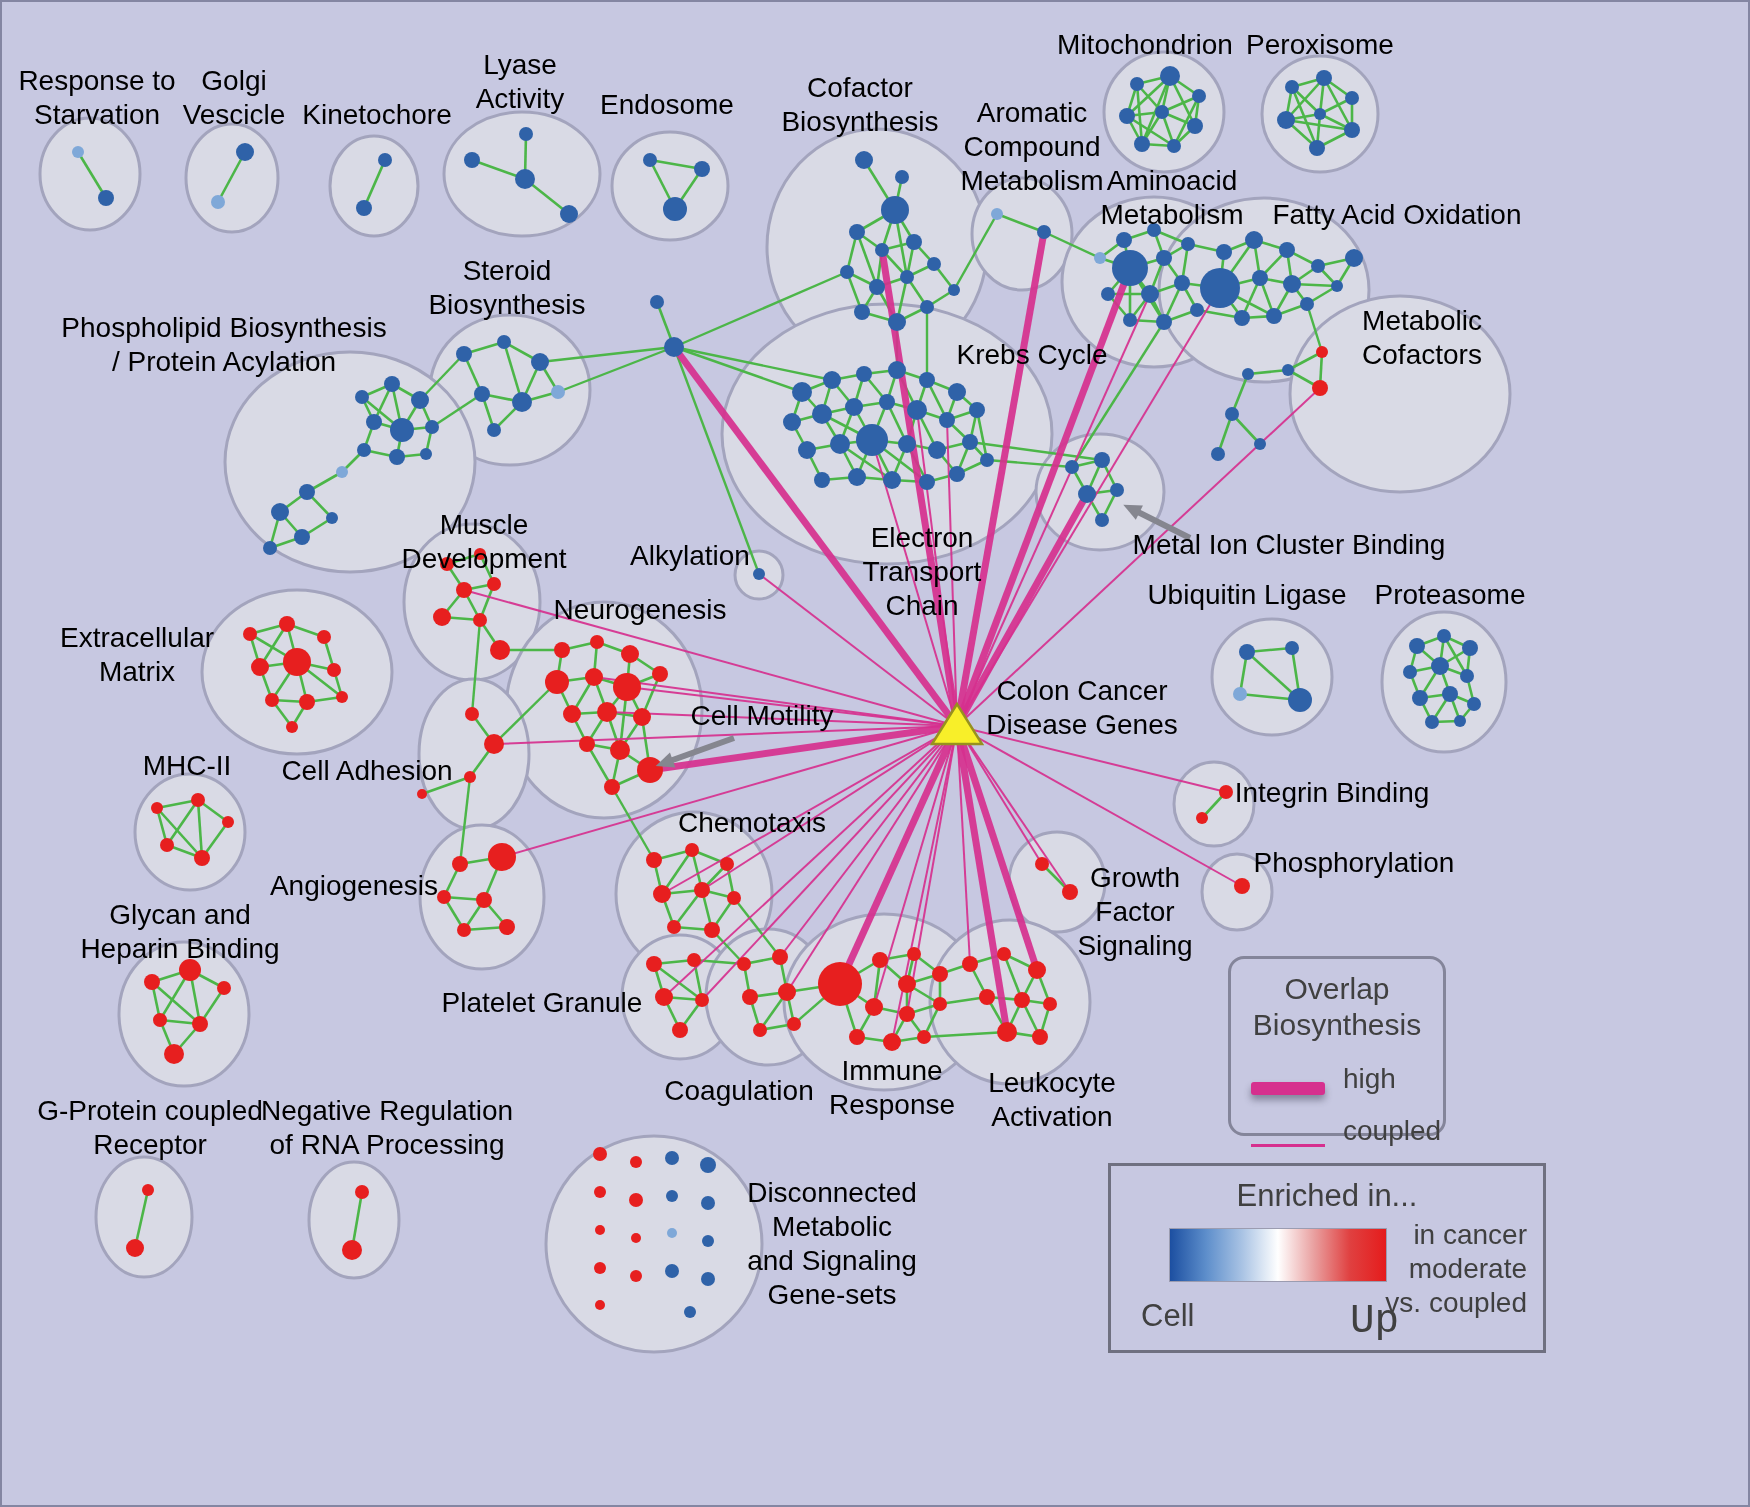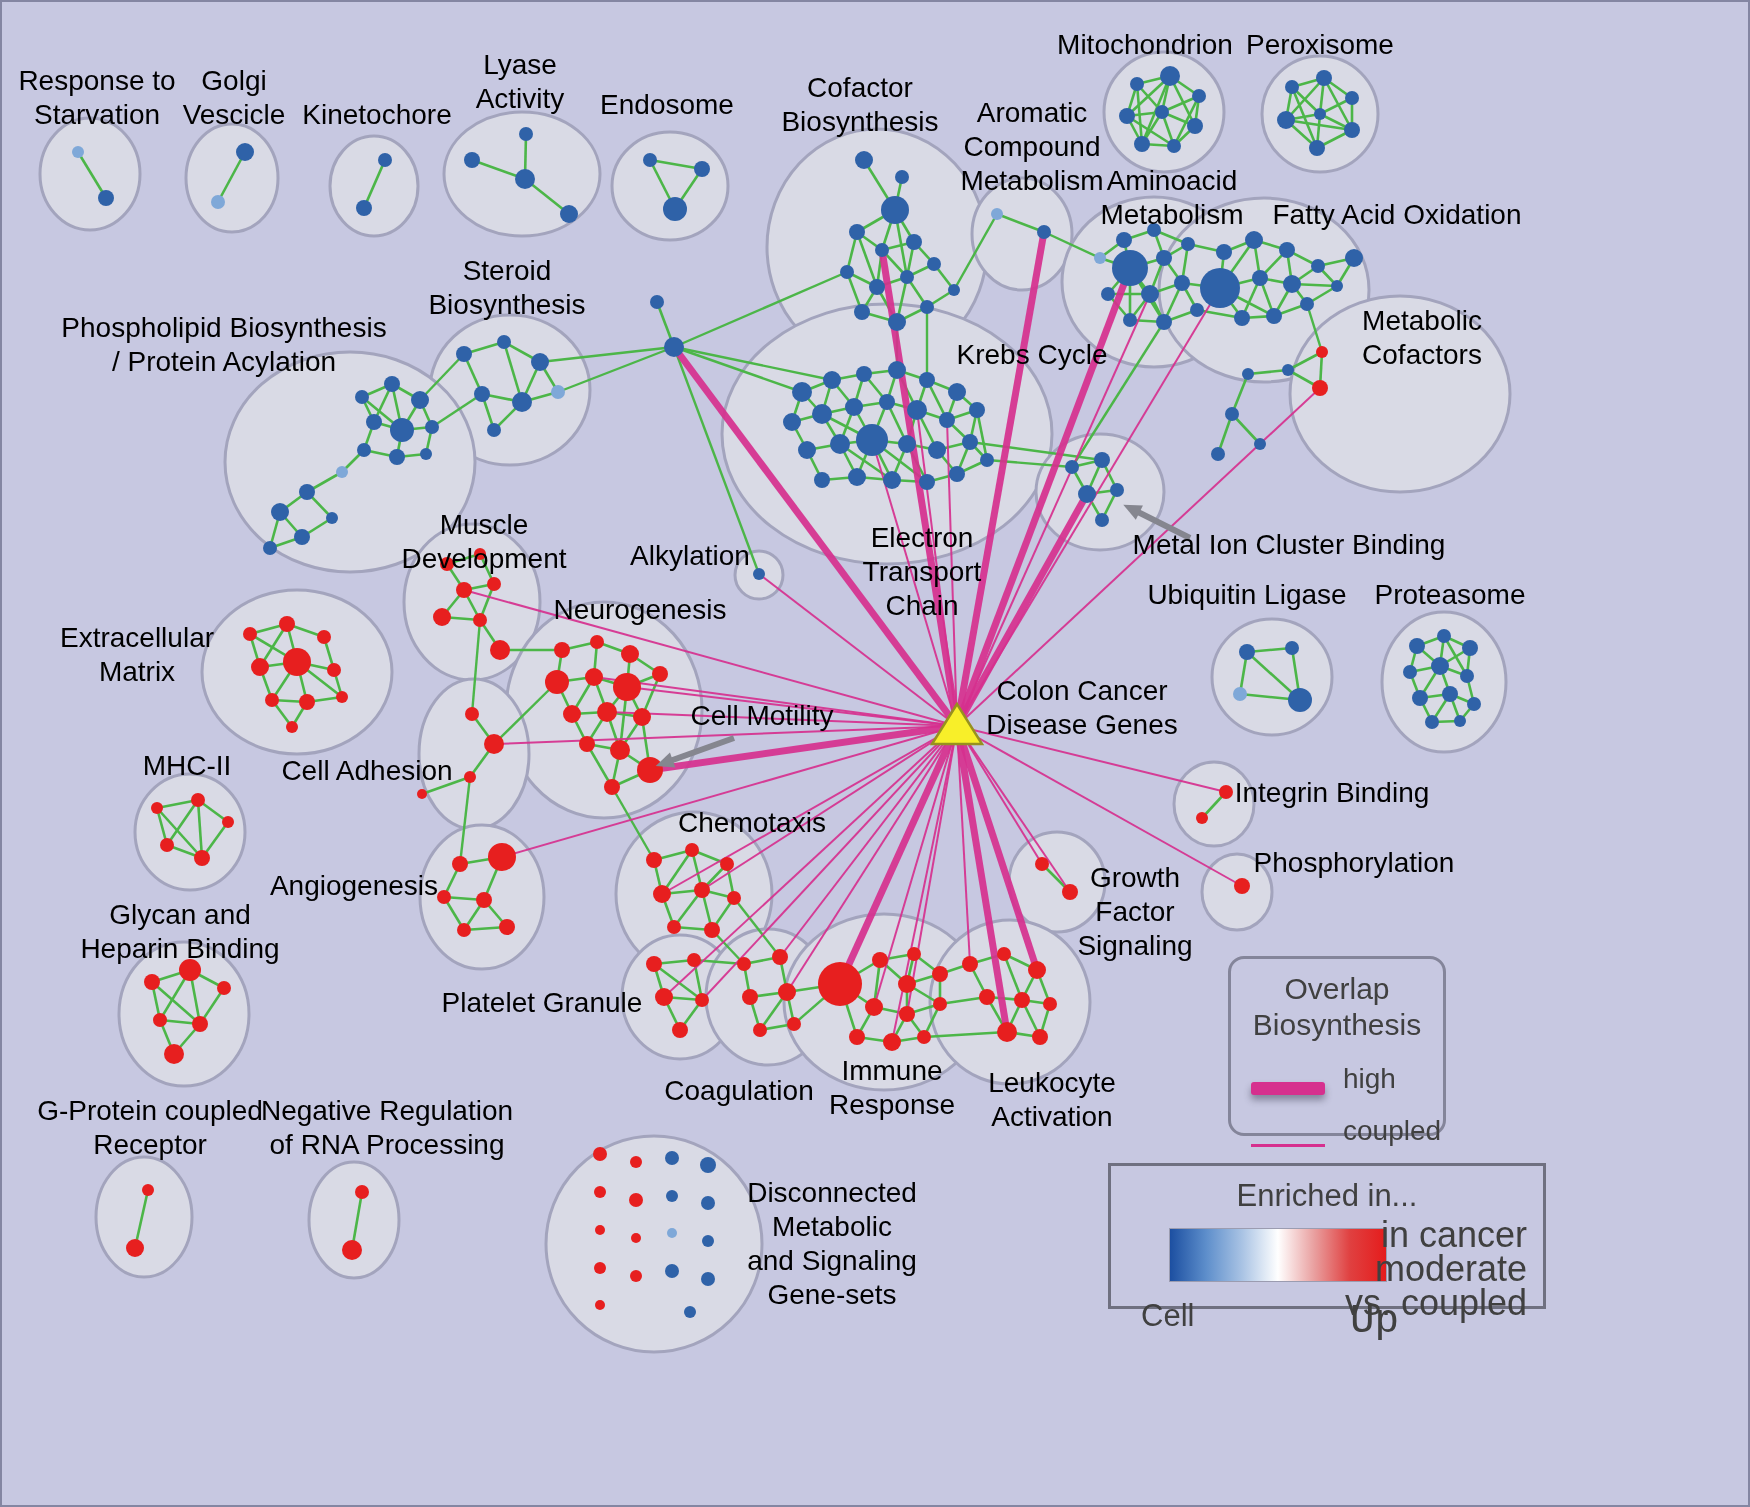--- a/index.html
+++ b/index.html
@@ -6,28 +6,28 @@
   #canvas{position:relative;width:1750px;height:1507px;background:#c7c8e1;border:2px solid #8486a2;box-sizing:border-box;overflow:hidden;}
   #map-svg{position:absolute;left:0;top:0;}
   #map-svg text{font-family:"Liberation Sans",sans-serif;}
   .legend-box{position:absolute;color:#404040;box-sizing:border-box;}
   .legend-overlap{left:1226px;top:954px;width:218px;height:180px;border:3px solid #84859a;border-radius:16px;}
   .lg-title{text-align:center;font-size:30px;line-height:36px;margin-top:12px;}
   .lg-row{display:flex;align-items:flex-end;gap:18px;margin:20px 0 0 20px;}
   .bar-high{width:74px;height:13px;background:#d6308e;border-radius:3px;box-shadow:0 5px 7px rgba(50,50,70,.45);}
   .bar-moderate{width:74px;height:3px;background:#d6308e;}
   .lg-label{font-size:28px;}
-  .legend-enriched{left:1106px;top:1161px;width:438px;height:146px;border:3px solid #6f7080;background:#c7c8e1;}
+  .legend-enriched{left:1106px;top:1161px;width:438px;height:190px;border:3px solid #6f7080;background:#c7c8e1;}
   .enr-title{text-align:center;font-size:31px;margin-top:12px;}
   .enr-body{position:relative;height:120px;}
   .gradient-bar{position:absolute;left:58px;top:14px;width:216px;height:52px;border:1px solid #9b9cb0;
     background:linear-gradient(to right,#1c4fa1,#5d8ecb,#a9c3e4,#ffffff,#e9a0a0,#e04040,#e51c1c);}
   .enr-down{position:absolute;left:30px;top:84px;font-size:31px;}
   .enr-up{position:absolute;left:239px;top:84px;font-size:41px;font-family:Liberation Mono, monospace;}
-  .enr-right{position:absolute;right:16px;top:4px;font-size:36px;line-height:34px;text-align:right;}
+  .enr-right{position:absolute;right:16px;top:4px;font-size:28px;line-height:34px;text-align:right;}
 </style>
 </head>
 <body>
 
 <div id="canvas">
   <svg id="map-svg" width="1750" height="1507" viewBox="0 0 1750 1507">
       <ellipse cx="88" cy="172" rx="50" ry="56" fill="#d9dae5" stroke="#a3a4bd" stroke-width="3"></ellipse>
       <ellipse cx="230" cy="176" rx="46" ry="54" fill="#d9dae5" stroke="#a3a4bd" stroke-width="3"></ellipse>
       <ellipse cx="372" cy="184" rx="44" ry="50" fill="#d9dae5" stroke="#a3a4bd" stroke-width="3"></ellipse>
       <ellipse cx="520" cy="172" rx="78" ry="62" fill="#d9dae5" stroke="#a3a4bd" stroke-width="3"></ellipse>

